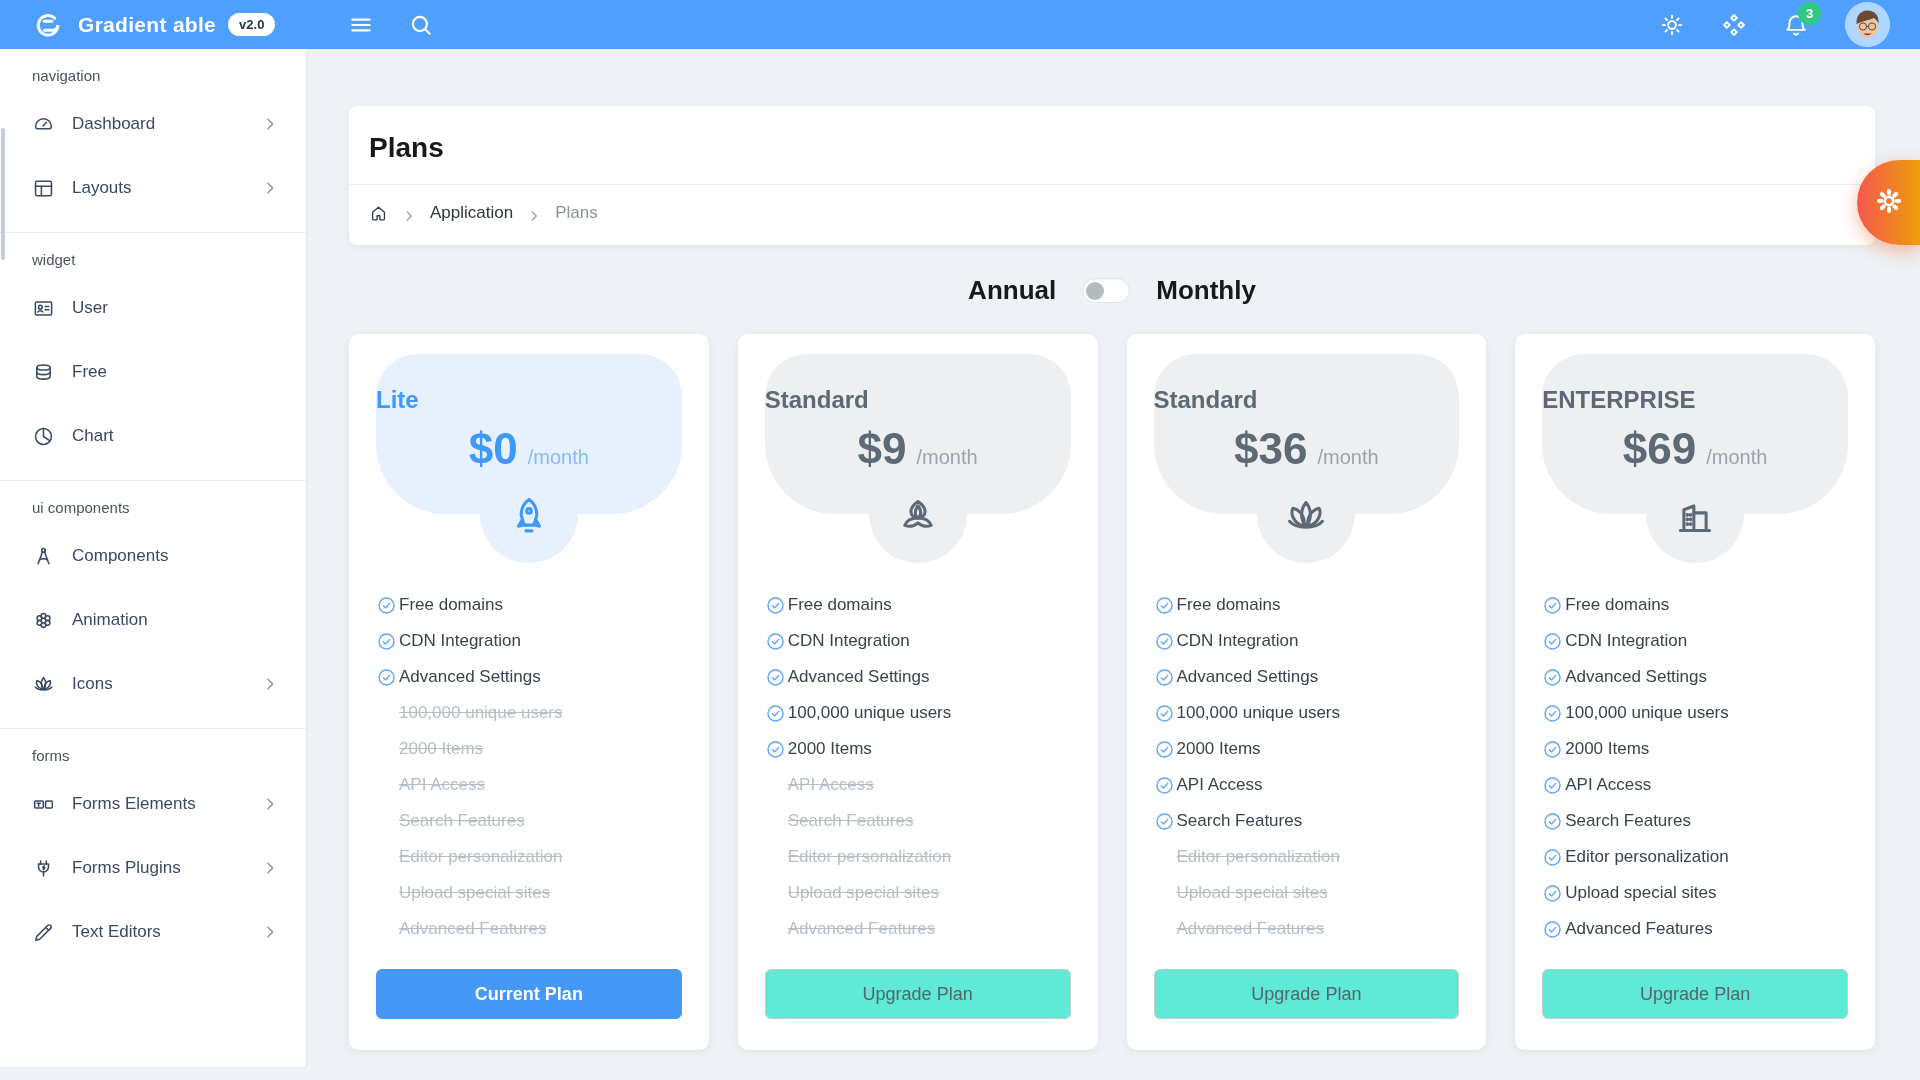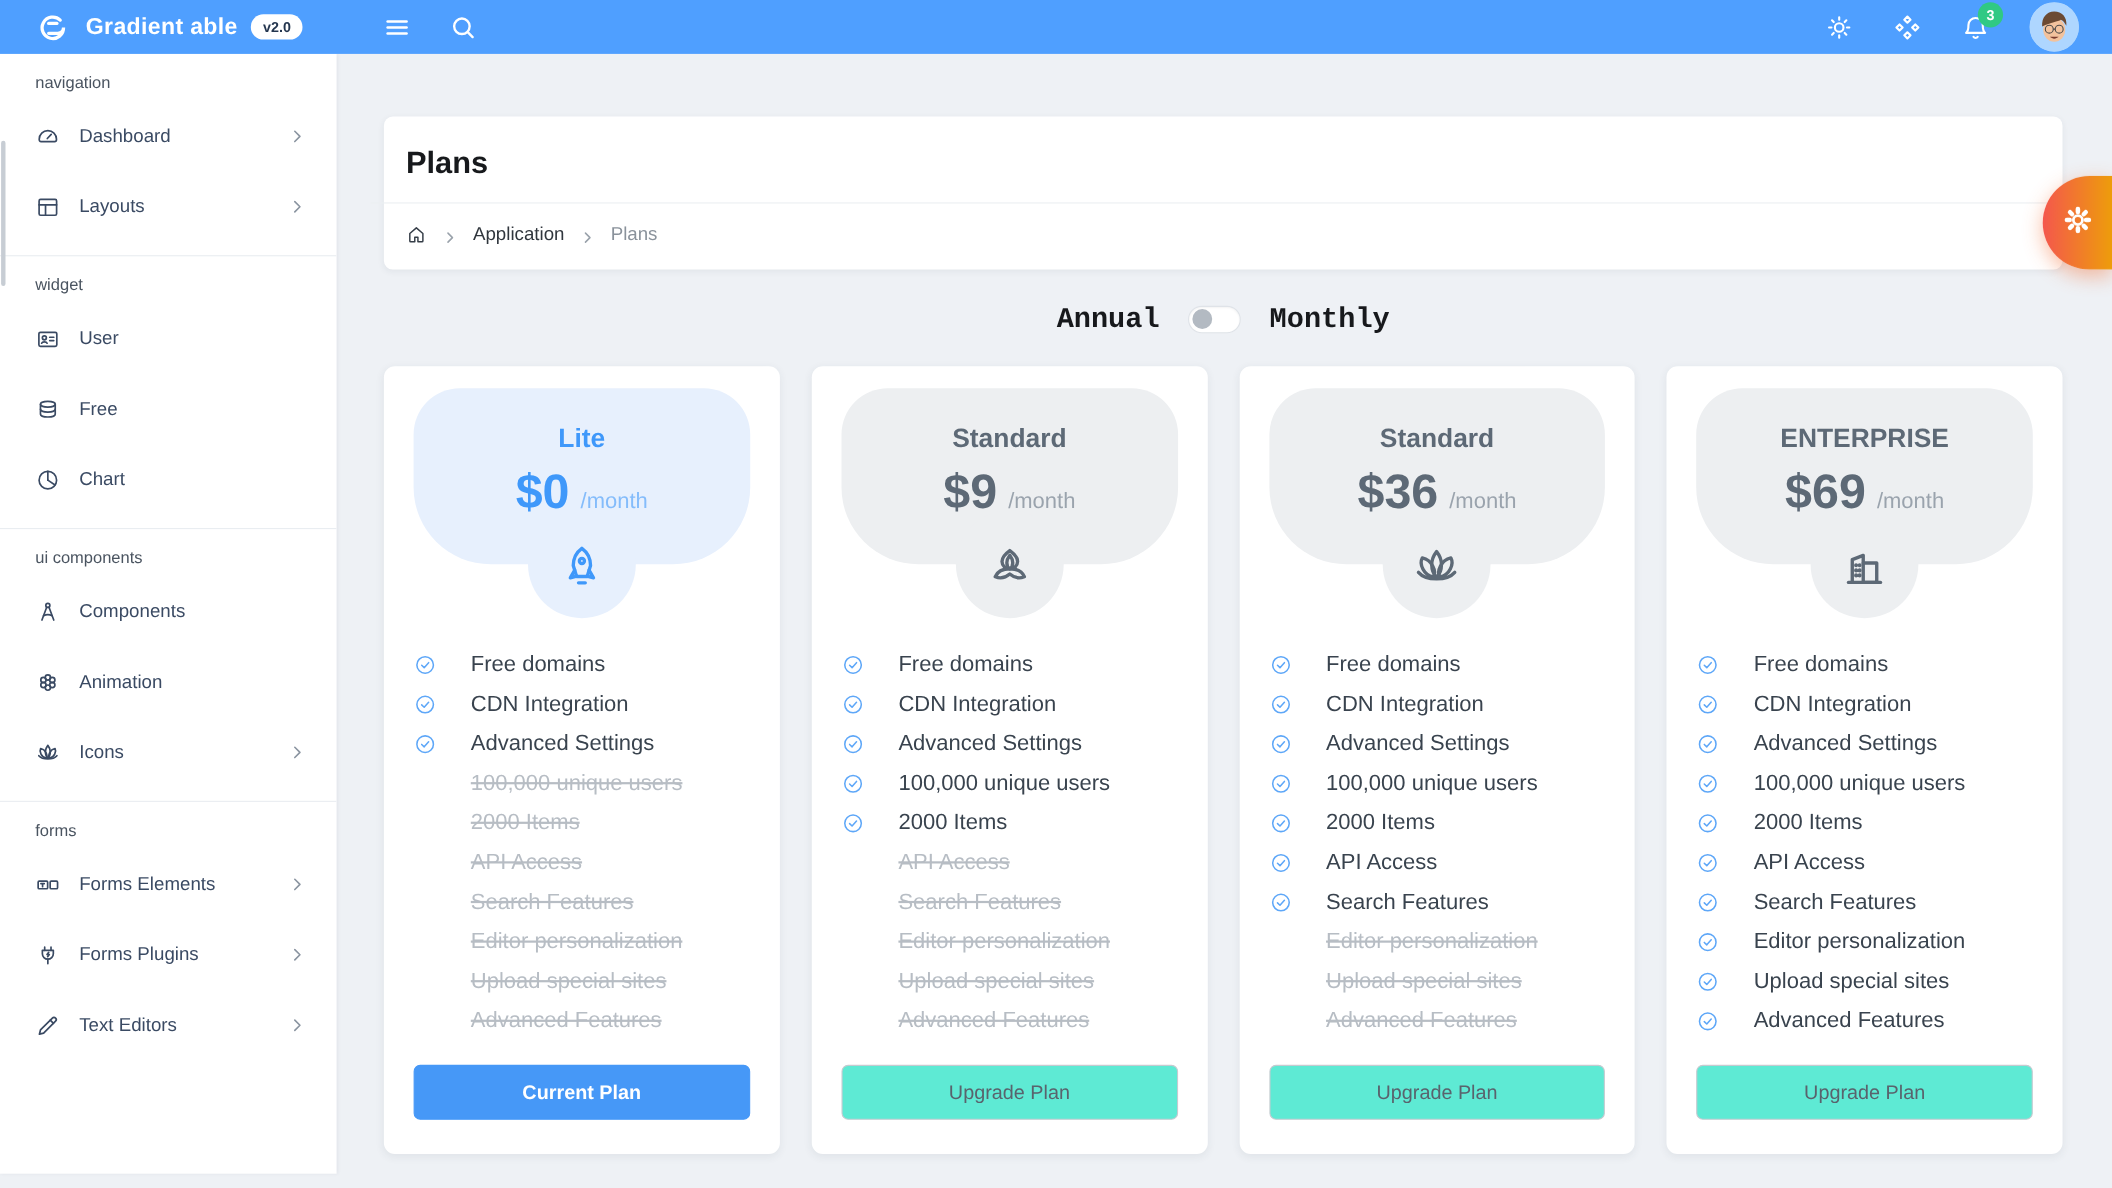--- a/index.html
+++ b/index.html
@@ -43,46 +43,46 @@
   .ph-divider { border:none; border-top:1px solid #eceff2; margin:20px -32px 18px; }
   .breadcrumb { display:flex; align-items:flex-end; gap:14px; font-size:17px; }
   .bc-home { width:19px; height:19px; color:#353d47; display:inline-flex; cursor:pointer; }
   .bc-home svg { width:100%; height:100%; }
   .bc-sep { width:14px; height:14px; color:#9aa2ab; display:inline-flex; }
   .bc-sep svg { width:100%; height:100%; }
   .bc-link { color:#30363d; cursor:pointer; }
   .bc-current { color:#8a929b; }
 
   
-  .billing-row { display:flex; align-items:center; justify-content:center; gap:26px; margin:30px 0 28px;font-family:Liberation Mono, monospace; }
+  .billing-row { display:flex; align-items:center; justify-content:center; gap:26px; margin:30px 0 28px; }
   .billing-label { font-size:26px; font-weight:700; color:#17191c; }
   .switch { width:48px; height:25px; background:#fff; border:1px solid #dfe3e8; border-radius:13px; position:relative; cursor:pointer;
             box-shadow:inset 0 1px 2px rgba(0,0,0,.05); }
   .switch-knob { position:absolute; left:3px; top:2.5px; width:18px; height:18px; border-radius:50%; background:#b3bac2; }
 
   
   .plans-grid { display:grid; grid-template-columns:repeat(4,1fr); gap:29px; }
   .plan-card { background:#fff; border-radius:10px; box-shadow:0 2px 8px rgba(40,50,70,.07); padding:20px 27px 28px; height:716px; }
-  .plan-head { height:160px; border-radius:42px 42px 70px 70px; position:relative; text-align:center; }
+  .plan-head { height:160px; border-radius:42px 42px 70px 70px; position:relative; }
   .plan-head::after { content:""; position:absolute; width:98px; height:98px; left:50%; bottom:-49px; transform:translateX(-50%);
                       border-radius:50%; background:inherit; }
   .plan-icon { position:absolute; left:50%; bottom:0; transform:translate(-50%,55%); width:46px; height:46px; z-index:2; }
   .plan-icon svg { width:100%; height:100%; }
   .plan--blue .plan-head { background:#e7f0fd; }
   .plan--blue .plan-name, .plan--blue .plan-price, .plan--blue .plan-icon { color:#3f98fa; }
   .plan--blue .plan-period { color:#84bcfb; }
   .plan--gray .plan-head { background:#edeff1; }
   .plan--gray .plan-name, .plan--gray .plan-price, .plan--gray .plan-icon { color:#5d6976; }
   .plan--gray .plan-period { color:#9aa3ad; }
   .plan-name { padding-top:32px; font-size:24px; font-weight:700; }
   .plan-priceline { margin-top:10px; display:flex; align-items:baseline; justify-content:center; gap:10px; }
   .plan-price { font-size:44px; font-weight:800; }
   .plan-period { font-size:20px; }
   .features { margin-top:73px; list-style:none; }
-  .feature { height:36px; display:flex; align-items:center; gap:31px; font-size:20px; color:#39434e; }
+  .feature { height:36px; display:flex; align-items:center; gap:2px; font-size:17px; color:#39434e; }
   .feat-icon { width:21px; height:21px; color:#5ea7f8; display:inline-flex; flex-shrink:0; }
   .feat-icon svg { width:100%; height:100%; }
   .feature.excluded { color:#b7bdc4; text-decoration:line-through; }
   .feature.excluded .feat-icon { visibility:hidden; }
   .plan-btn { margin-top:22px; width:100%; height:50px; border-radius:6px; font-size:18px; font-weight:700;
               font-family:"Liberation Sans", sans-serif; cursor:pointer; }
   .plan-btn.primary { background:#4698f7; border:1px solid #4698f7; color:#fff; }
   .plan-btn.outline { background:#5eead4; border:1px solid #c5cad0; color:#59636d; font-weight:400; }
 
   

